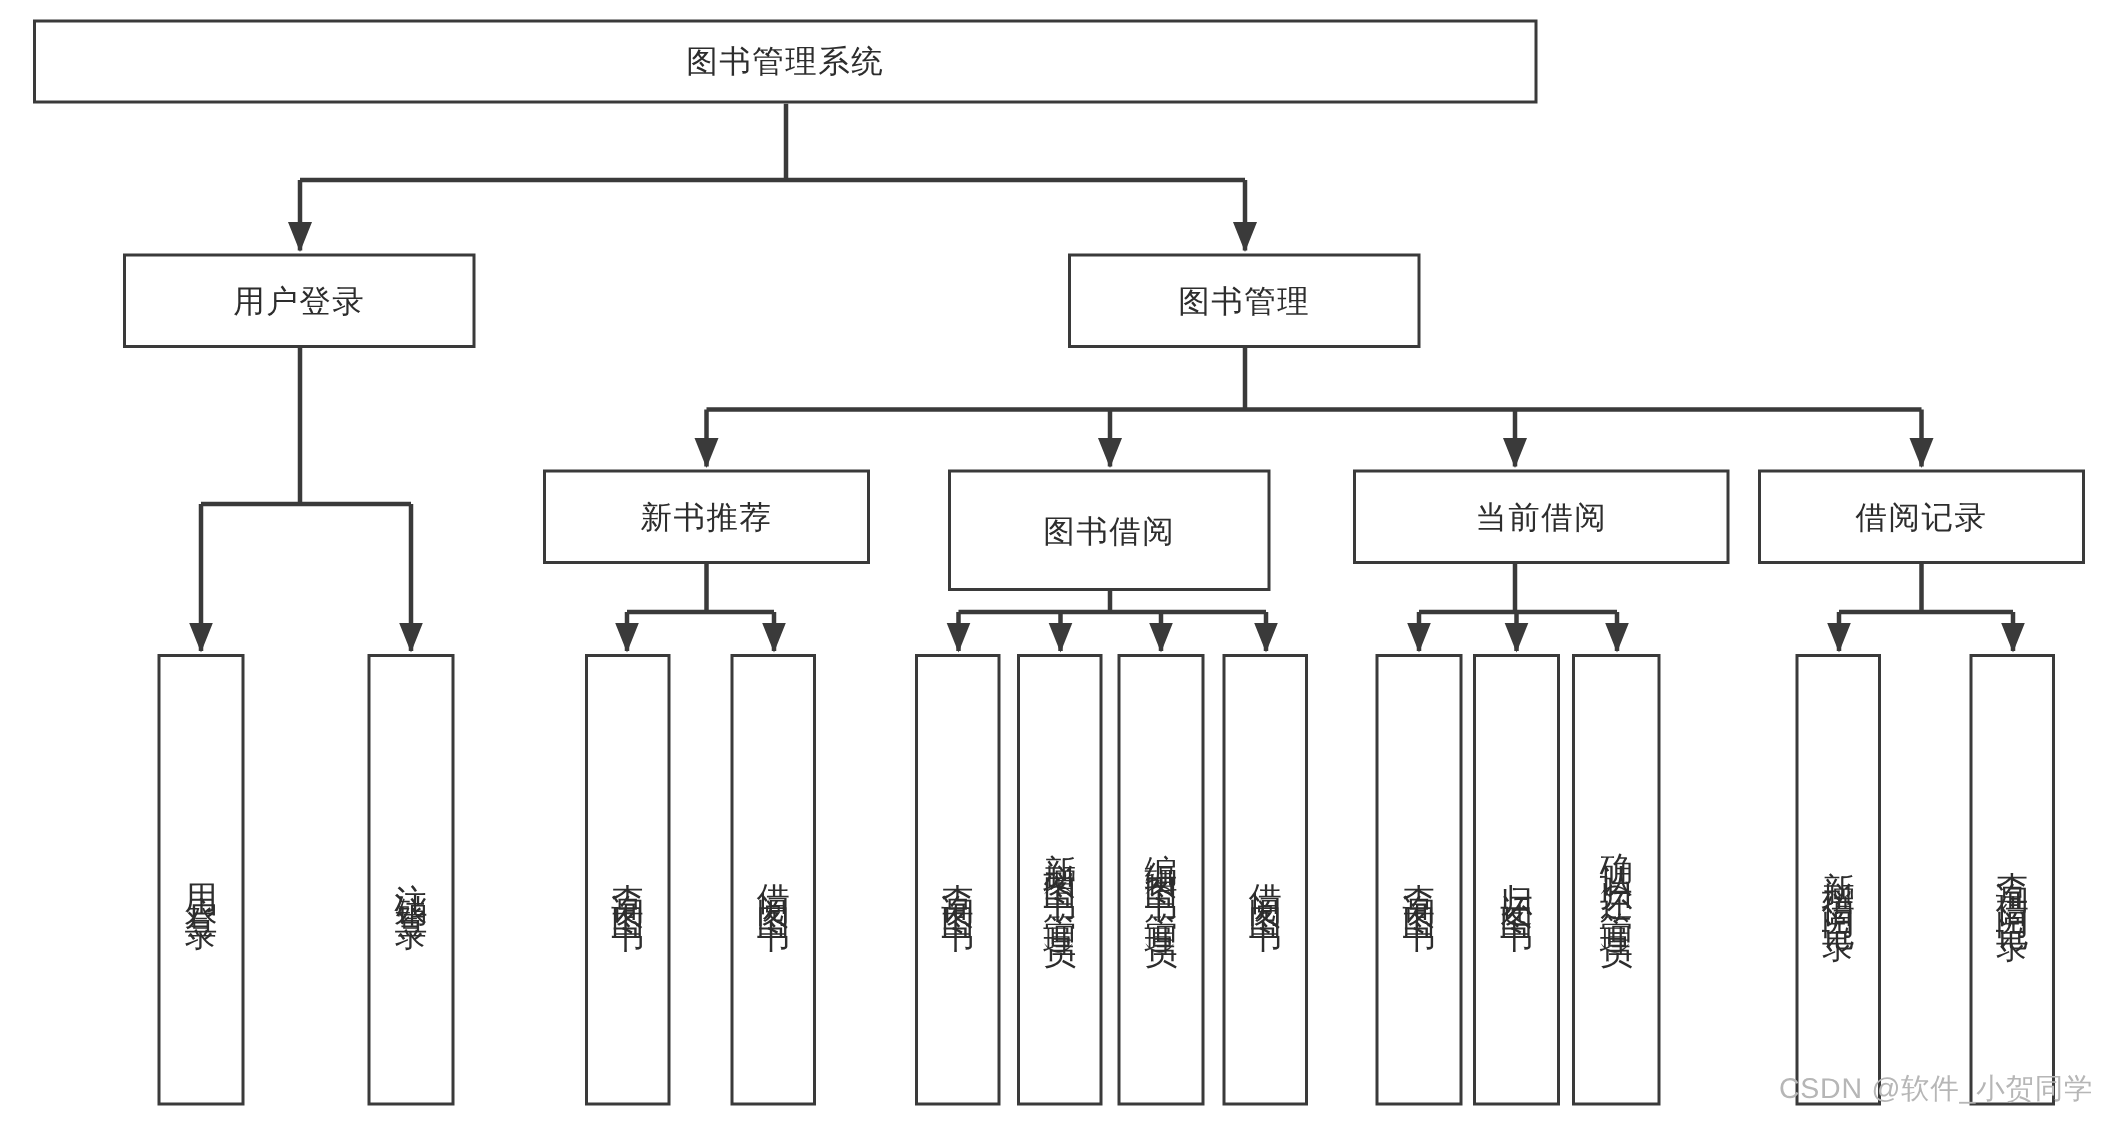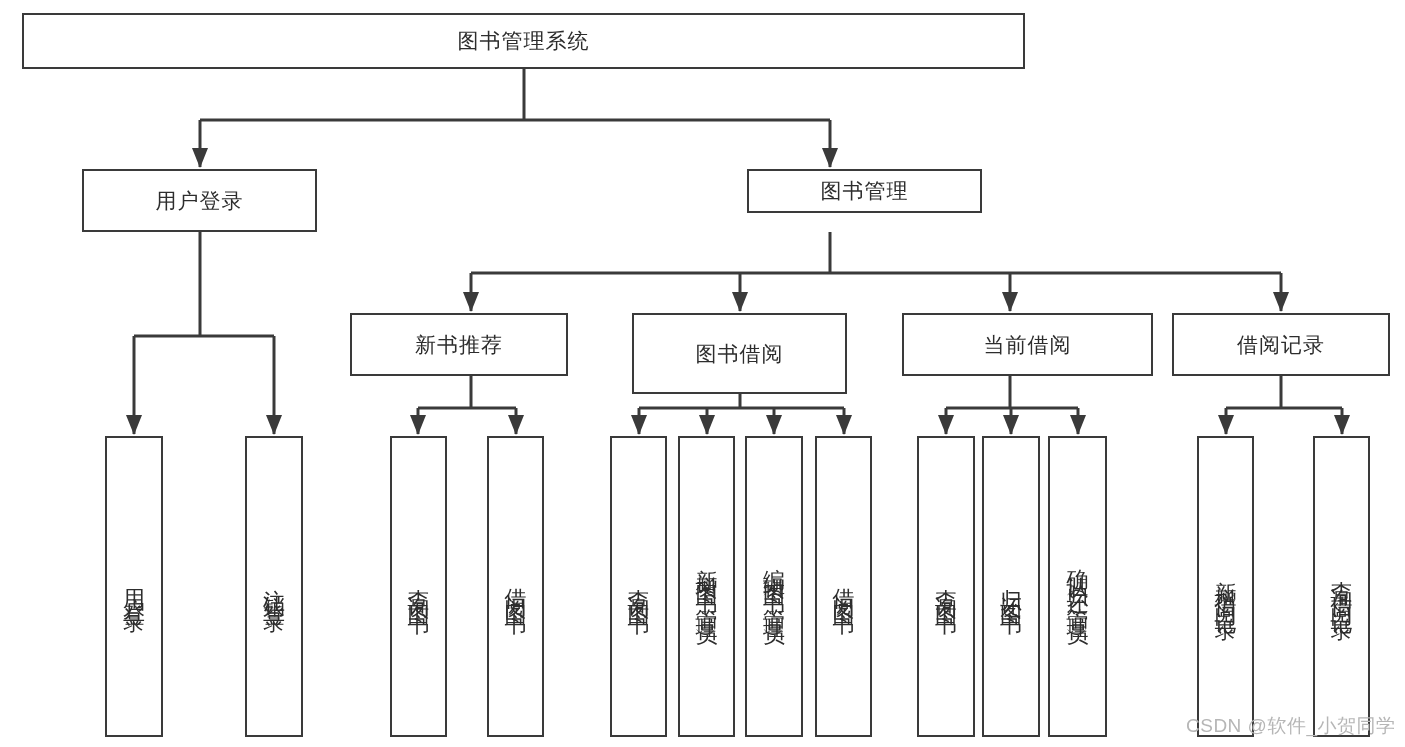--- a/index.html
+++ b/index.html
@@ -94,23 +94,23 @@
     <path class="wire" d="M1078,408 V434" marker-end="url(#ah)"></path>
 
     <path class="wire" d="M1281,376 V408 M1226,408 H1342"></path>
     <path class="wire" d="M1226,408 V434" marker-end="url(#ah)"></path>
     <path class="wire" d="M1342,408 V434" marker-end="url(#ah)"></path>
   </svg>
 
   <div class="node hlabel" style="left:22px; top:13px; width:1003px; height:56px;">图书管理系统</div>
 
   <div class="node hlabel" style="left:82px; top:169px; width:235px; height:63px;">用户登录</div>
-  <div class="node hlabel" style="left:712px; top:169px; width:235px; height:44px;margin-left:35px;">图书管理</div>
+  <div class="node hlabel" style="left:712px; top:169px; width:235px; height:63px;">图书管理</div>
 
-  <div class="node hlabel" style="left:350px; top:313px; width:218px; height:63px;">新书推荐</div>
+  <div class="node hlabel" style="left:362px; top:313px; width:218px; height:63px;">新书推荐</div>
   <div class="node hlabel" style="left:632px; top:313px; width:215px; height:81px;">图书借阅</div>
   <div class="node hlabel" style="left:902px; top:313px; width:251px; height:63px;">当前借阅</div>
   <div class="node hlabel" style="left:1172px; top:313px; width:218px; height:63px;">借阅记录</div>
 
   <div class="node vbox" style="left:105px; top:436px; width:58px; height:301px;">用户登录</div>
   <div class="node vbox" style="left:245px; top:436px; width:58px; height:301px;">注销登录</div>
 
   <div class="node vbox" style="left:390px; top:436px; width:57px; height:301px;">查询图书</div>
   <div class="node vbox" style="left:487px; top:436px; width:57px; height:301px;">借阅图书</div>
 

